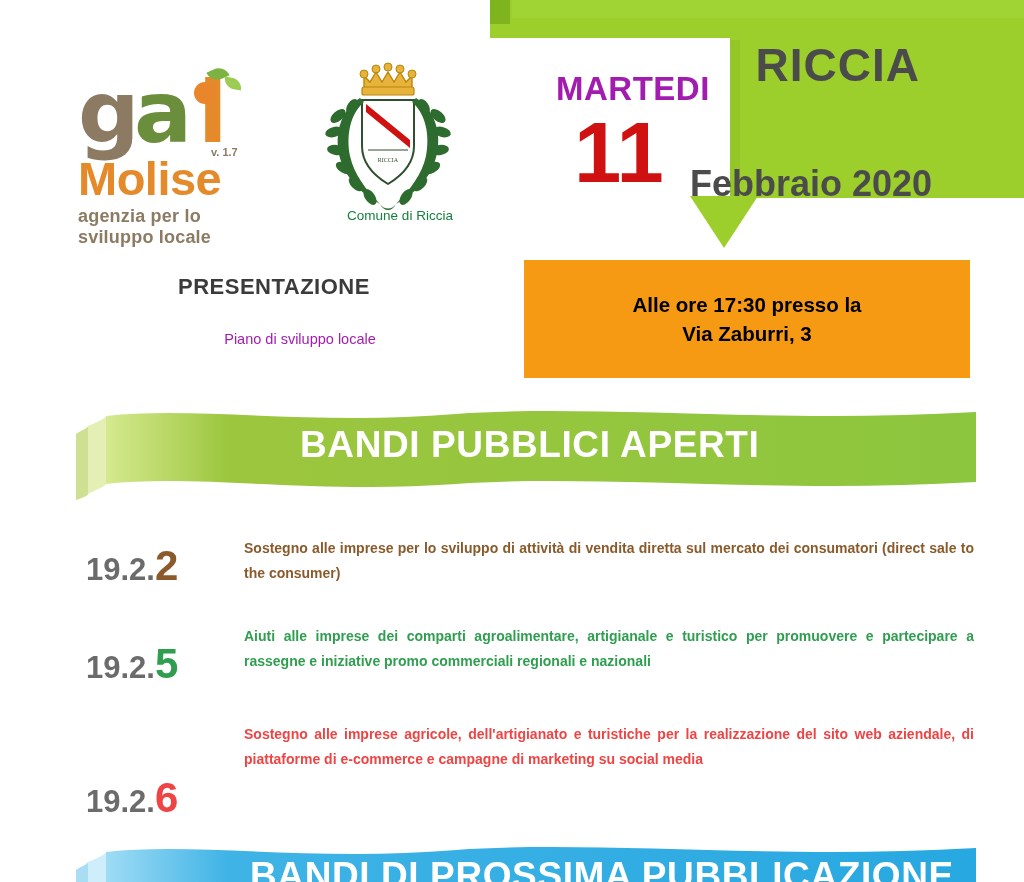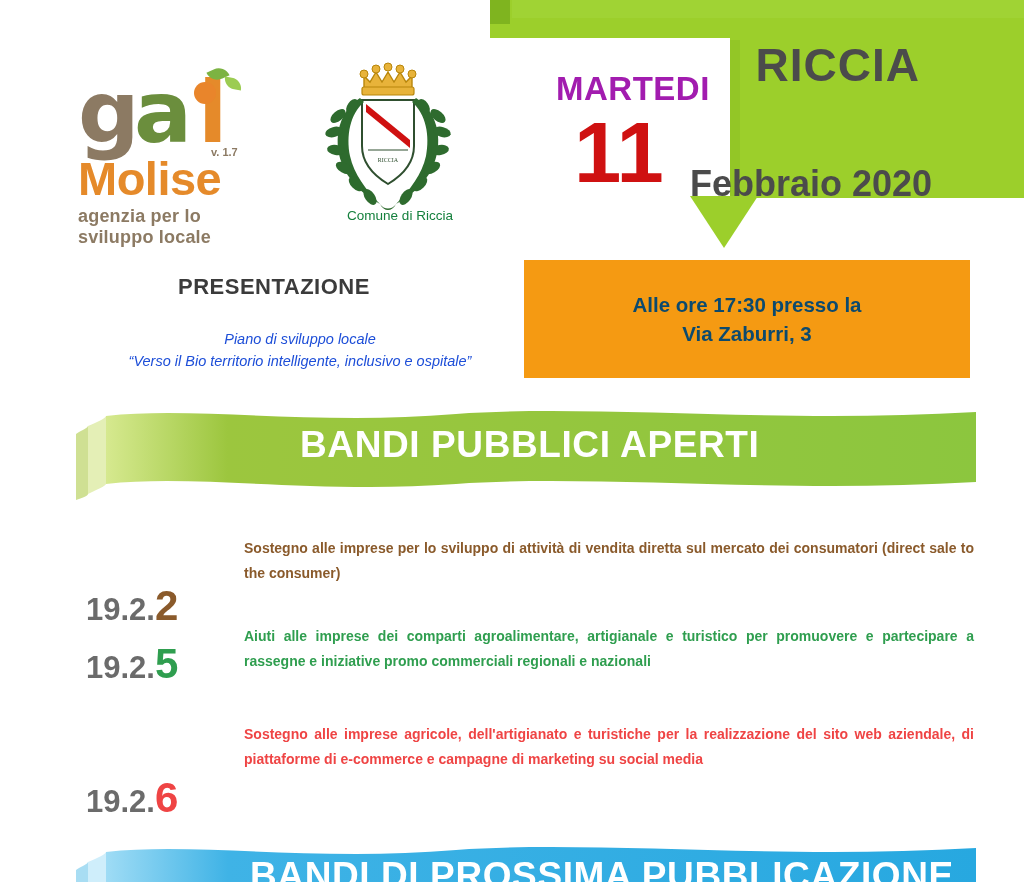--- a/index.html
+++ b/index.html
@@ -164,44 +164,43 @@
     background: #f59a12;
     display: flex;
     flex-direction: column;
     align-items: center;
     justify-content: center;
     text-align: center;
   }
   .venue-line {
     font-size: 20.5px;
     font-weight: bold;
-    color: #0c4a6e;
+    color: #000000;
     line-height: 29px;
   }
 
   
   .present-title {
     position: absolute;
     left: 178px;
     top: 274px;
     font-size: 22px;
     font-weight: bold;
     color: #3b3b3b;
     letter-spacing: 0.5px;
   }
   .present-sub {
     position: absolute;
     left: 90px;
     top: 328px;
     width: 420px;
     text-align: center;
     font-size: 14.5px;
-    color: #1d4ed8;
+    color: #a21caf;
     line-height: 22px;
-    font-style: italic;
   }
 
   
   .band-green {
     position: absolute;
     left: 76px;
     top: 404px;
     width: 900px;
     height: 100px;
   }
@@ -342,41 +341,40 @@
 <div class="date-text-month">Febbraio 2020</div>
 
 <div class="venue-box">
   <div class="venue-line">Alle ore 17:30 presso la</div>
   <div class="venue-line">Via Zaburri, 3</div>
 </div>
 
 <div class="present-title">PRESENTAZIONE</div>
 <div class="present-sub">
   <div>Piano di sviluppo locale</div>
-  <div>“Verso il Bio territorio intelligente, inclusivo e ospitale”</div>
 </div>
 
 <div class="band-green">
   <svg width="900" height="100" viewBox="0 0 900 100" xmlns="http://www.w3.org/2000/svg">
     <defs>
       <linearGradient id="gGreen" x1="0" y1="0" x2="1" y2="0">
         <stop offset="0%" stop-color="#d6e98f"></stop>
         <stop offset="14%" stop-color="#9cc63e"></stop>
         <stop offset="100%" stop-color="#8cc63e"></stop>
       </linearGradient>
     </defs>
     <path d="M30,12 C120,2 240,22 380,10 C520,0 700,20 900,8 L900,78 C700,90 520,70 380,80 C240,90 120,70 30,80 Z" fill="url(#gGreen)"></path>
     <path d="M12,22 C22,18 30,14 30,12 L30,80 C30,82 20,86 12,90 C4,78 4,34 12,22 Z" fill="#e4efb6"></path>
     <path d="M0,30 C6,26 12,24 12,22 L12,90 C12,92 6,94 0,96 C-4,80 -4,44 0,30 Z" fill="#cfe093"></path>
   </svg>
 </div>
 <div class="band-green-label">BANDI PUBBLICI APERTI</div>
 
 <div class="bando" style="top:536px;">
-  <div class="bando-code" style="top:6px;margin-top:40px;">
+  <div class="bando-code" style="top:6px;">
     <span>19.2.</span><span class="bando-num c-brown">2</span>
   </div>
   <div class="bando-text c-brown">Sostegno alle imprese per lo sviluppo di attività di vendita diretta sul mercato dei consumatori (direct sale to the consumer)</div>
 </div>
 
 <div class="bando" style="top:624px;">
   <div class="bando-code" style="top:16px;">
     <span>19.2.</span><span class="bando-num c-green">5</span>
   </div>
   <div class="bando-text c-green">Aiuti alle imprese dei comparti agroalimentare, artigianale e turistico per promuovere e partecipare a rassegne e iniziative promo commerciali regionali e nazionali</div>

